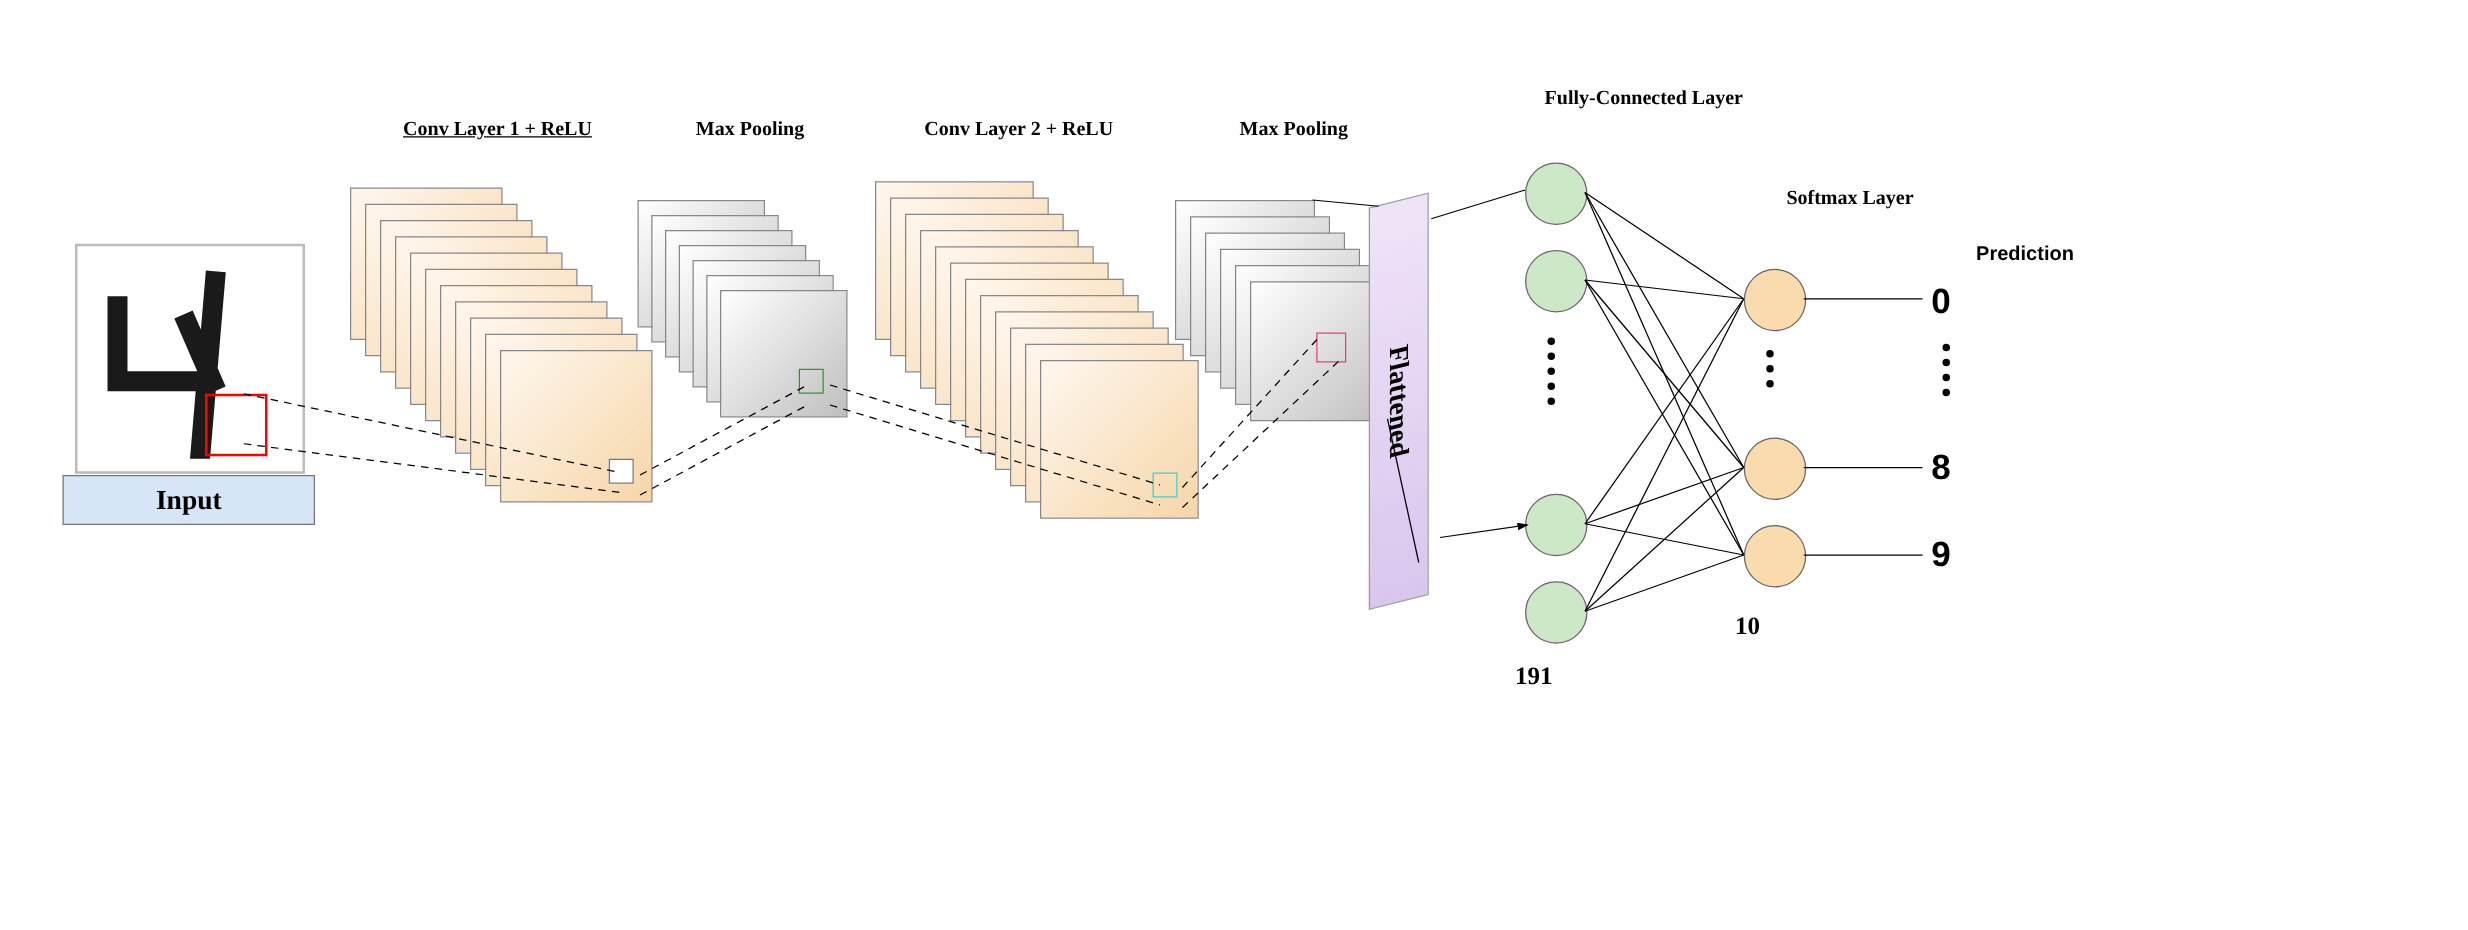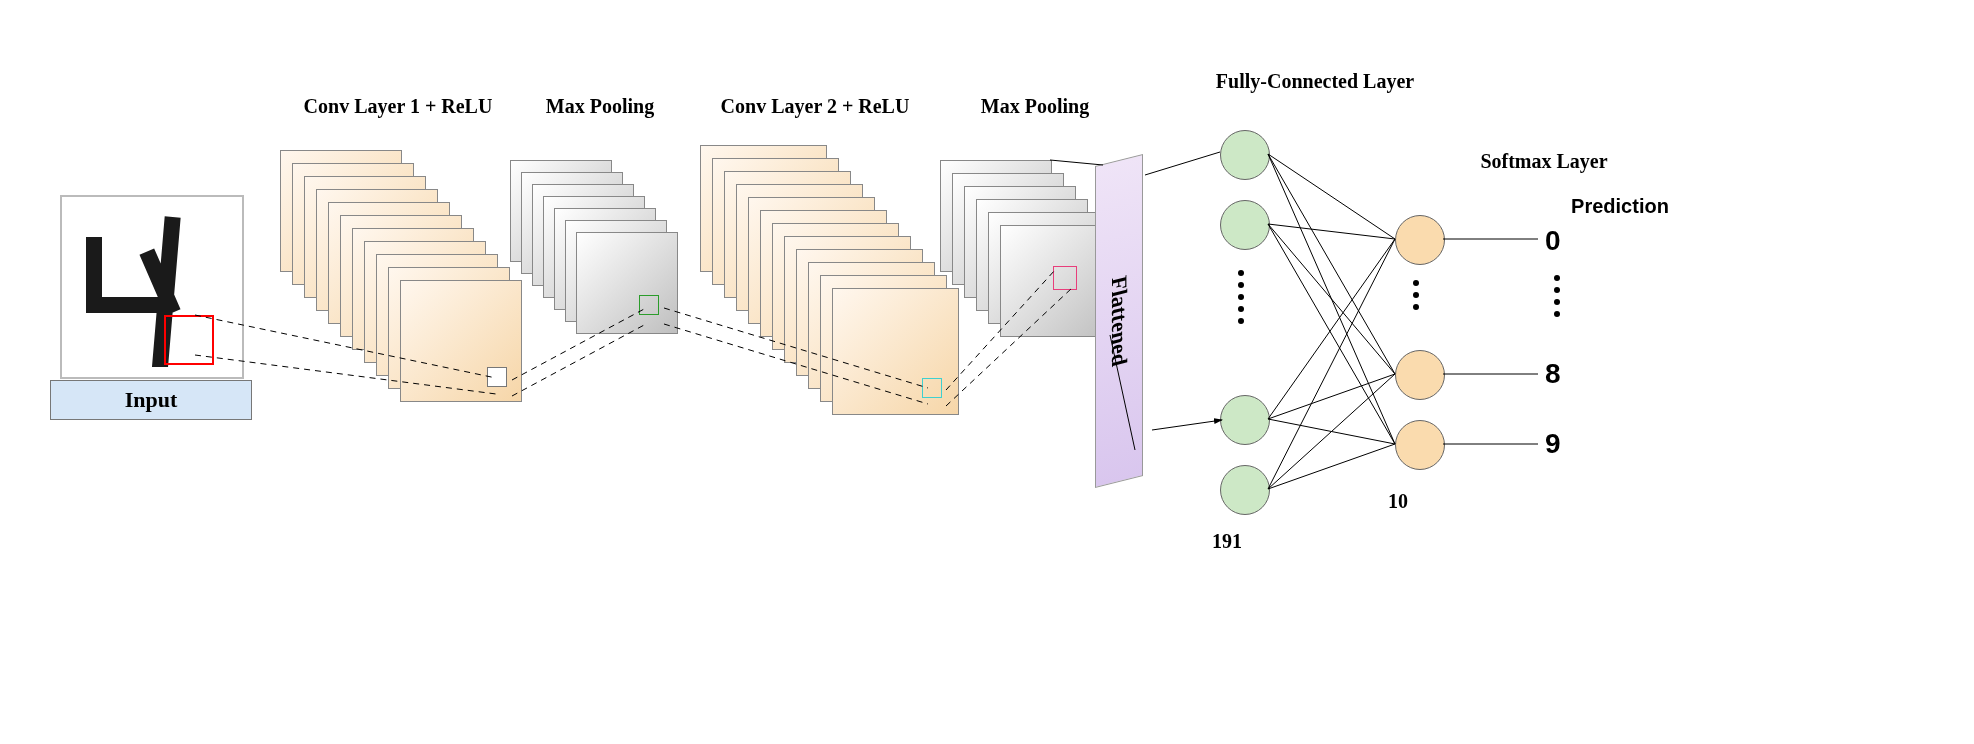--- a/index.html
+++ b/index.html
@@ -7,21 +7,21 @@
     font-family: "Times New Roman", serif;
     background: #fff;
     width: 1974px;
     height: 744px;
     position: relative;
     overflow: hidden;
   }
   .stage-label {
     position: absolute;
     font-weight: bold;
-    font-size: 20px;
+    font-size: 16px;
     text-align: center;
   }
   .count-label {
     position: absolute;
     font-weight: bold;
     font-size: 20px;
   }
   .pred-label {
     position: absolute;
     font-weight: bold;
@@ -92,26 +92,26 @@
   }
   .vdots span{display:block;width:6px;height:6px;border-radius:50%;background:#000;}
 
   
   svg.lines { position:absolute; left:0; top:0; width:1974px; height:744px; pointer-events:none; }
 
 </style>
 </head>
 <body>
 
-<div class="stage-label" style="left:258px; top:95px; width:280px;">Conv Layer 1 + ReLU</div>
+<div class="stage-label" style="left:258px; top:95px; width:280px;text-decoration:underline;">Conv Layer 1 + ReLU</div>
 <div class="stage-label" style="left:490px; top:95px; width:220px;">Max Pooling</div>
 <div class="stage-label" style="left:665px; top:95px; width:300px;">Conv Layer 2 + ReLU</div>
 <div class="stage-label" style="left:935px; top:95px; width:200px;">Max Pooling</div>
 <div class="stage-label" style="left:1165px; top:70px; width:300px;">Fully-Connected Layer</div>
-<div class="stage-label" style="left:1424px; top:150px; width:240px;">Softmax Layer</div>
+<div class="stage-label" style="left:1360px; top:150px; width:240px;">Softmax Layer</div>
 <div class="stage-label" style="left:1520px; top:195px; width:200px; font-family:Arial,sans-serif;">Prediction</div>
 
 <div class="input-frame">
   <div class="input-inner">
     <svg viewBox="0 0 160 160" width="100%" height="100%">
 
       <path d="M22 38 L22 98 L92 98 M100 18 L88 160 M78 52 L98 98" stroke="#1a1a1a" stroke-width="16" fill="none" stroke-linecap="square"></path>
     </svg>
     <div class="roi-red" style="left:92px; top:108px; width:46px; height:46px;"></div>
   </div>

